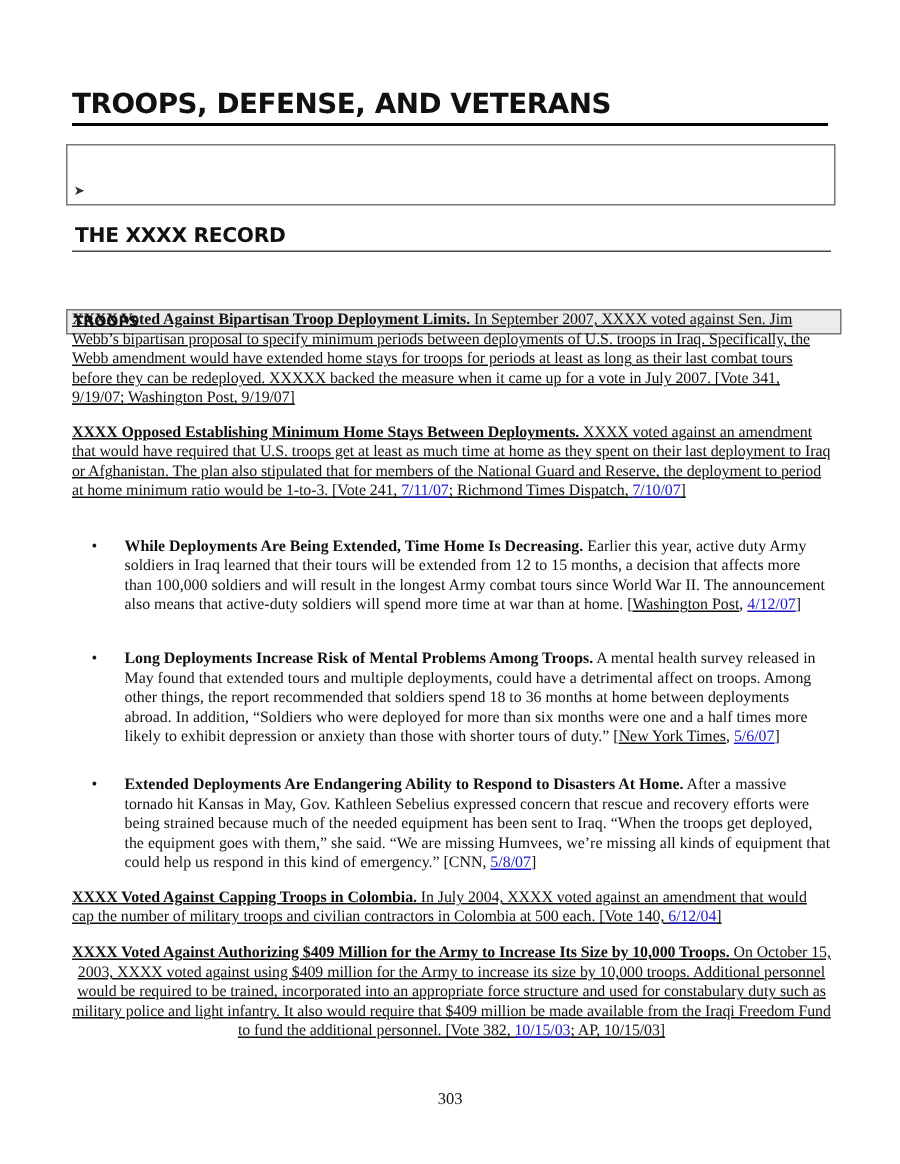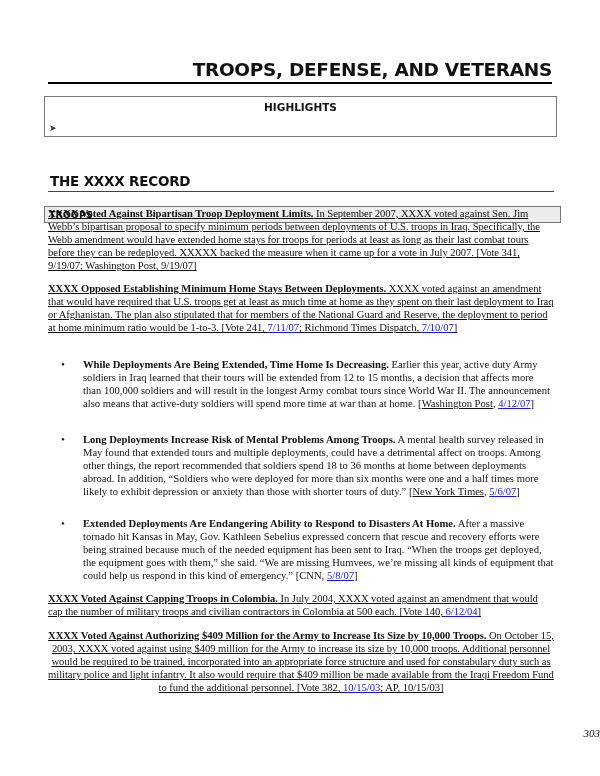--- a/index.html
+++ b/index.html
@@ -1,40 +1,39 @@
 <!DOCTYPE html>
 <html><head>
 <meta charset="utf-8">
 <style>
   html, body { margin: 0; padding: 0; background: #ffffff; }
   body { width: 600px; height: 776px; position: relative; overflow: hidden; color: #111; }
   .title {
     position: absolute; left: 48px; top: 59px; width: 504px;
-    text-align: right; font-family: "DejaVu Sans", sans-serif; font-weight: bold;
+    text-align: left; font-family: "DejaVu Sans", sans-serif; font-weight: bold;
     font-size: 18.5px; letter-spacing: -0.3px; line-height: 22px;
     border-bottom: 2px solid #000; padding-bottom: 1px;
   }
   .highlights-box {
     position: absolute; left: 44px; top: 96px; width: 511px; height: 39px;
     border: 1.5px solid #777; box-sizing: content-box;
   }
   .highlights-title {
     position: absolute; top: 4px; left: 0; width: 100%; text-align: center;
     font-family: "DejaVu Sans", sans-serif; font-weight: bold; font-size: 10.5px;
   }
   .arrow-bullet {
     position: absolute; left: 4px; top: 26px; font-size: 9px; color: #333;
     font-family: "DejaVu Sans", sans-serif;
   }
   .record-heading {
     position: absolute; left: 48px; top: 149px; width: 504px;
     font-family: "DejaVu Sans", sans-serif; font-weight: bold; font-size: 13.5px;
     letter-spacing: -0.2px; border-bottom: 1px solid #444; padding-bottom: 2px; padding-left: 2px;
     line-height: 16px;
-    margin-top: 24px;
   }
   .troops-bar {
     position: absolute; left: 44px; top: 178px; width: 511px; height: 15px;
     background: #ececec; border: 1.5px solid #777;
     font-family: "DejaVu Sans", sans-serif; font-weight: bold; font-size: 9.5px;
     line-height: 15px; padding-left: 4px; box-sizing: content-box; margin-top: 28px;
   }
   .body-text {
     position: absolute; left: 48px; width: 506px;
     font-family: "Liberation Serif", serif; font-size: 10.6px; line-height: 13.1px;
@@ -44,31 +43,30 @@
   .body-text b { font-weight: bold; }
   a.link { color: #1a1acc; text-decoration: underline; }
   a.plain-link { color: #111; text-decoration: underline; }
   .bullet-item {
     position: absolute; left: 63px; width: 491px;
     font-family: "Liberation Serif", serif; font-size: 10.6px; line-height: 13.1px;
   }
   .bullet-dot { position: absolute; left: -2px; top: 0; font-size: 11px; }
   .bullet-text { margin-left: 20px; }
   .page-number {
-    position: absolute; top: 727px; left: 0; width: 600px; text-align: right;
-    font-family: "Liberation Serif", serif; font-size: 11px; font-style: italic;
+    position: absolute; top: 727px; left: 0; width: 600px; text-align: center;
+    font-family: "Liberation Serif", serif; font-size: 11px;
   }
 </style>
 </head>
 <body>
 
 <div class="title">TROOPS, DEFENSE, AND VETERANS</div>
 
 <div class="highlights-box">
-  <div class="highlights-title">HIGHLIGHTS</div>
   <span class="arrow-bullet">➤</span>
 </div>
 
 <div class="record-heading">THE XXXX RECORD</div>
 
 <div class="troops-bar">TROOPS</div>
 
 <div class="body-text" style="top:207px;">
   <b>XXXX Voted Against Bipartisan Troop Deployment Limits.</b><span> In September 2007, XXXX voted against Sen. Jim Webb’s bipartisan proposal to specify minimum periods between deployments of U.S. troops in Iraq. Specifically, the Webb amendment would have extended home stays for troops for periods at least as long as their last combat tours before they can be redeployed. XXXXX backed the measure when it came up for a vote in July 2007.  [Vote 341, </span><a class="plain-link">9/19/07</a><span>; </span><a class="plain-link">Washington Post</a><span>, </span><a class="plain-link">9/19/07</a><span>]</span>
 </div>

